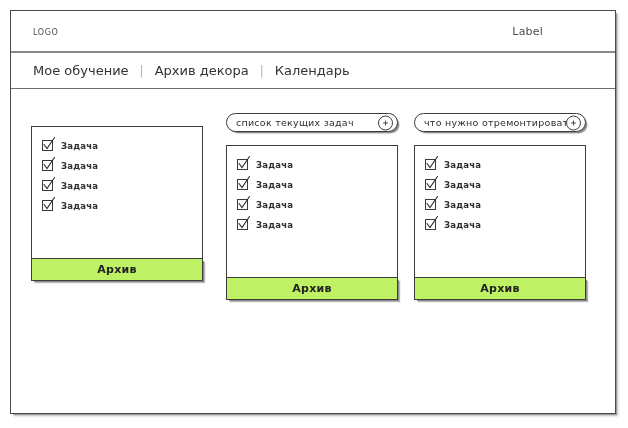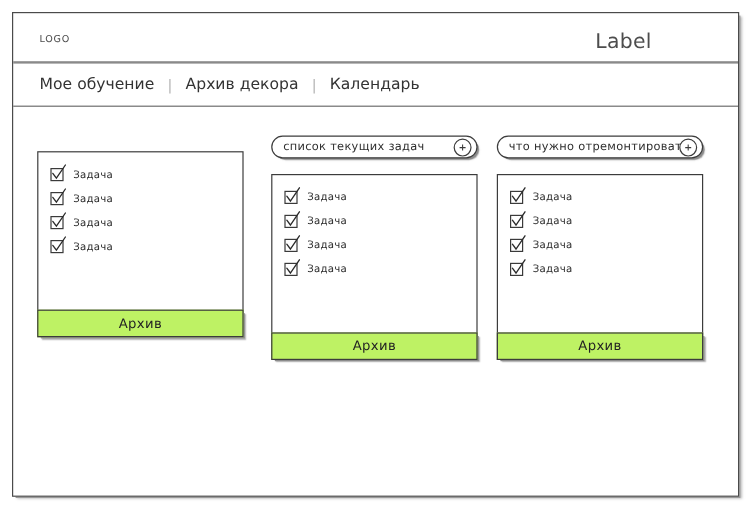--- a/index.html
+++ b/index.html
@@ -43,21 +43,21 @@
     font-size: 12px;
     letter-spacing: 0.6px;
     color: #4d4d4d;
     font-variant: small-caps;
     text-transform: lowercase;
   }
   .header-label {
     position: absolute;
     right: 72px;
     top: 14px;
-    font-size: 17px;
+    font-size: 11px;
     color: #4d4d4d;
     letter-spacing: 0.2px;
   }
 
   
   .navbar {
     position: absolute;
     left: 0;
     top: 42px;
     width: 100%;
@@ -135,20 +135,21 @@
   .plus-btn svg { display: block; }
 
   
   .card {
     margin-top: 13px;
     border: 1px solid #3c3c3c;
     background: #fff;
     box-sizing: border-box;
     height: 155px;
     position: relative;
+    font-weight: bold;
   }
   .task-list {
     padding: 12px 0 0 10px;
   }
   .task-row {
     display: flex;
     align-items: center;
     height: 13px;
     margin-bottom: 7px;
   }

